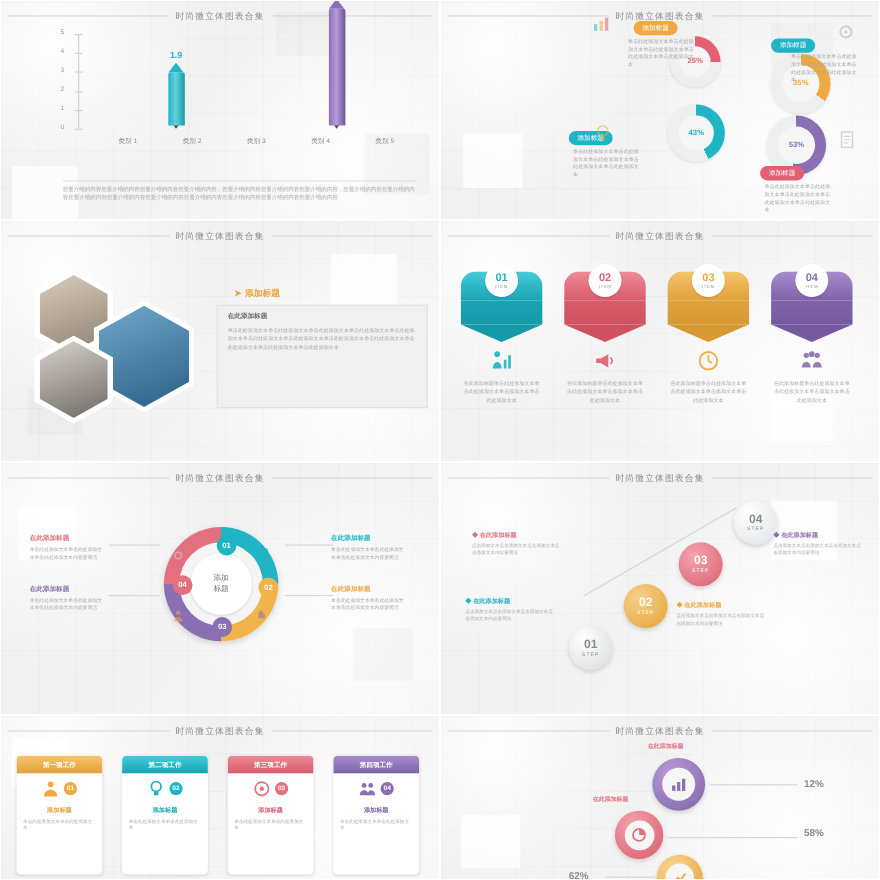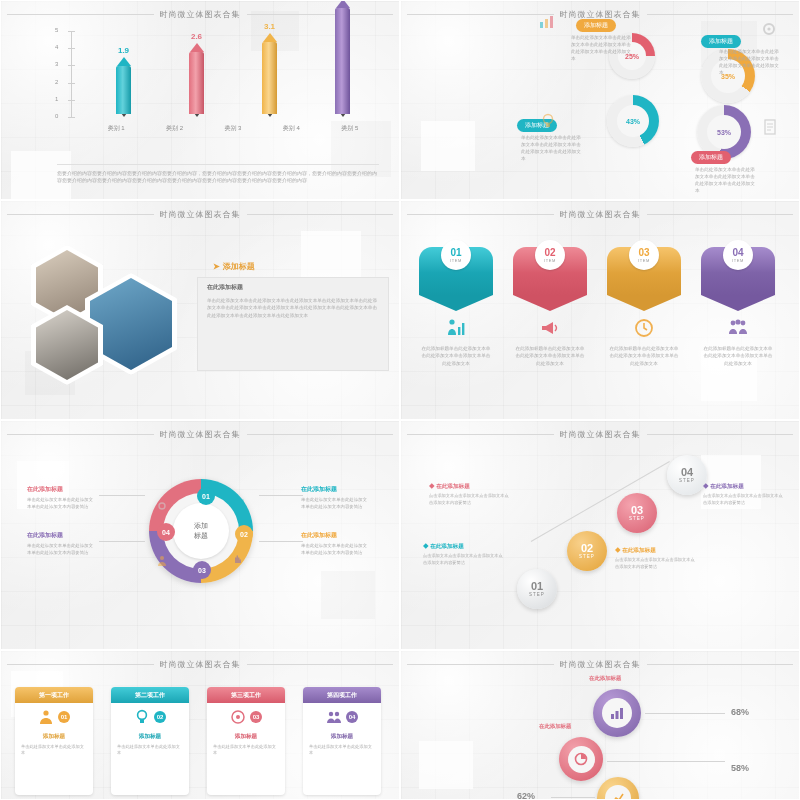--- a/index.html
+++ b/index.html
@@ -178,36 +178,20 @@
       <div class="bars">
         <div class="barwrap">
           <div class="barval" style="color:#1fb5c4">1.9</div>
           <div class="pencil">
             <div class="ptip" style="border-bottom:9px solid #1fb5c4"></div>
             <div class="pbody" style="height:48px;background:linear-gradient(90deg,#1fb5c4,#63d2dc 45%,#169aa8);"></div>
           </div>
           <div class="pnib"></div>
         </div>
         <div class="barwrap">
-          <div class="barval" style="color:#e2707f">2.6</div>
-          <div class="pencil">
-            <div class="ptip" style="border-bottom:9px solid #e2707f"></div>
-            <div class="pbody" style="height:62px;background:linear-gradient(90deg,#e2707f,#f2a1ab 45%,#c85565);"></div>
-          </div>
-          <div class="pnib"></div>
-        </div>
-        <div class="barwrap">
-          <div class="barval" style="color:#f0b44a">3.1</div>
-          <div class="pencil">
-            <div class="ptip" style="border-bottom:9px solid #f0b44a"></div>
-            <div class="pbody" style="height:72px;background:linear-gradient(90deg,#f0b44a,#fad68f 45%,#d59a33);"></div>
-          </div>
-          <div class="pnib"></div>
-        </div>
-        <div class="barwrap">
 
           <div class="pencil">
             <div class="ptip" style="border-bottom:9px solid #8a6fb5"></div>
             <div class="pbody" style="height:106px;background:linear-gradient(90deg,#8a6fb5,#b79ad6 45%,#6e539a);"></div>
           </div>
           <div class="pnib"></div>
         </div>
       </div>
 
       <div class="cats">
@@ -613,34 +597,34 @@
 
     <div class="p8" style="left:192px;top:38px;width:48px;height:48px;background:radial-gradient(circle at 35% 28%,#b79ad6,#7e63a8);box-shadow:0 2px 5px rgba(0,0,0,.15);">
       <div class="in" style="width:30px;height:30px;">
         <svg width="16" height="16" viewBox="0 0 16 16">
             <rect x="2" y="9" width="3" height="5" fill="#8a6fb5"></rect>
             <rect x="6.5" y="6" width="3" height="8" fill="#8a6fb5"></rect>
             <rect x="11" y="3" width="3" height="11" fill="#8a6fb5"></rect>
           </svg>
       </div>
     </div>
-    <div class="p8v" style="left:330px;top:56px;">68%</div>
+    <div class="p8v" style="left:330px;top:56px;">12%</div>
     <div class="p8lab" style="left:188px;top:24px;color:#e2707f;">在此添加标题</div>
     <div class="p8body" style="left:188px;top:34px;opacity:0;">单击此处添加文本单击此处添加文本内容要简洁</div>
     <div class="leader" style="left:244px;top:62px;width:80px;"></div>
 
     <div class="p8" style="left:158px;top:86px;width:44px;height:44px;background:radial-gradient(circle at 35% 28%,#f2a1ab,#d85b6c);box-shadow:0 2px 5px rgba(0,0,0,.15);">
       <div class="in" style="width:27px;height:27px;">
         <svg width="14" height="14" viewBox="0 0 14 14">
             <circle cx="7" cy="7" r="5.5" fill="none" stroke="#e2707f" stroke-width="1.6"></circle>
             <path d="M7 7 L7 1.5 A5.5 5.5 0 0 1 12 7 Z" fill="#e2707f"></path>
           </svg>
       </div>
     </div>
-    <div class="p8v" style="left:330px;top:112px;">58%</div>
+    <div class="p8v" style="left:330px;top:101px;">58%</div>
     <div class="p8lab" style="left:138px;top:72px;color:#e2707f;">在此添加标题</div>
     <div class="p8body" style="left:138px;top:82px;opacity:0;">单击此处添加文本单击此处添加文本内容要简洁</div>
     <div class="leader" style="left:206px;top:110px;width:118px;"></div>
 
     <div class="p8" style="left:196px;top:126px;width:42px;height:42px;background:radial-gradient(circle at 35% 28%,#fad68f,#e0a23a);box-shadow:0 2px 5px rgba(0,0,0,.15);">
       <div class="in" style="width:26px;height:26px;">
         <svg width="14" height="14" viewBox="0 0 14 14">
             <polyline points="2,11 5,7 8,9 12,3" fill="none" stroke="#f0a93f" stroke-width="1.6"></polyline>
           </svg>
       </div>

